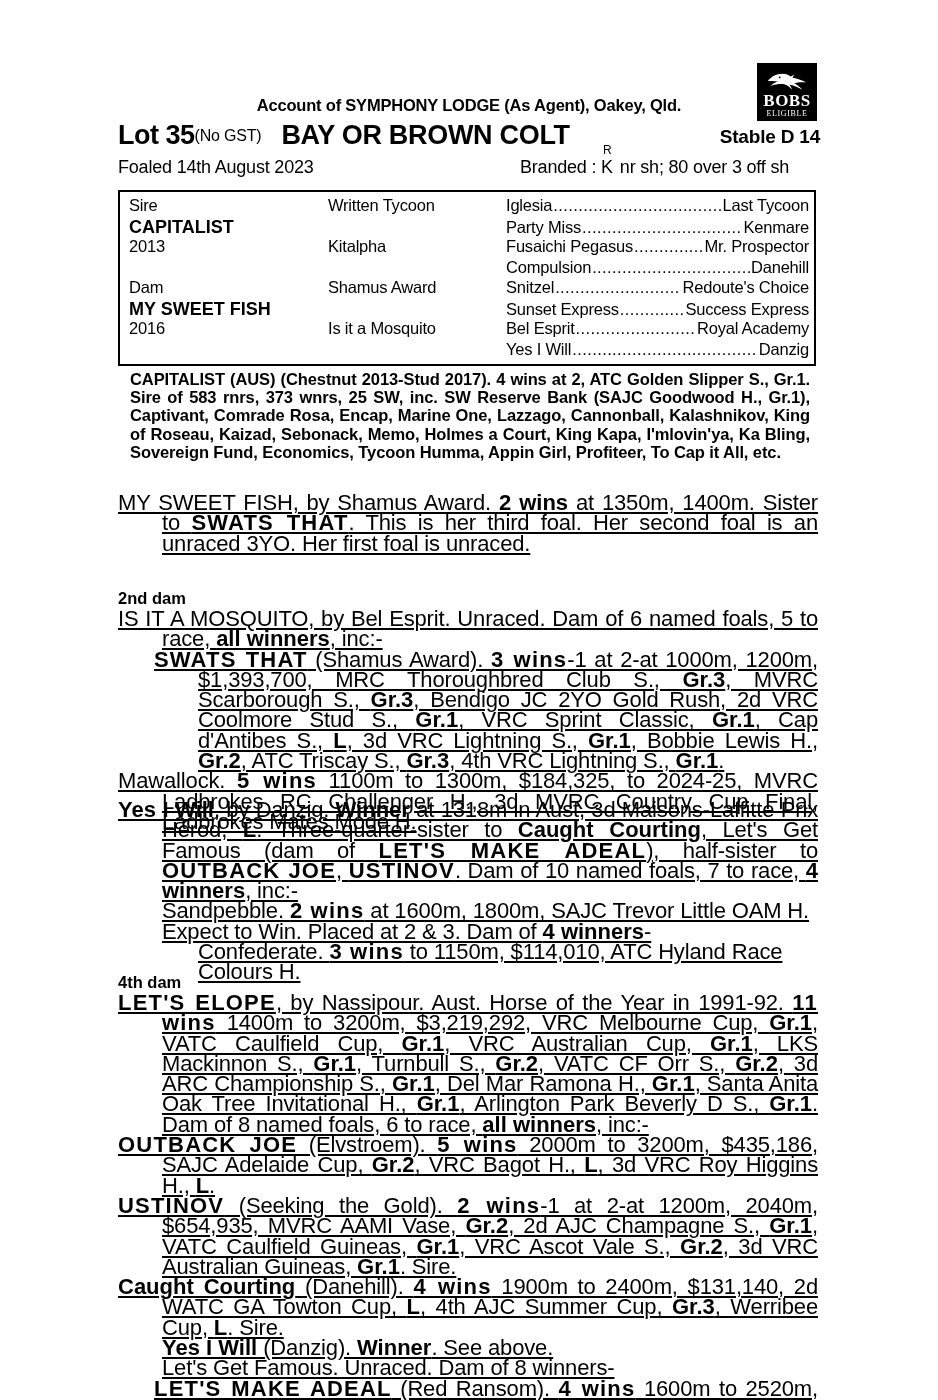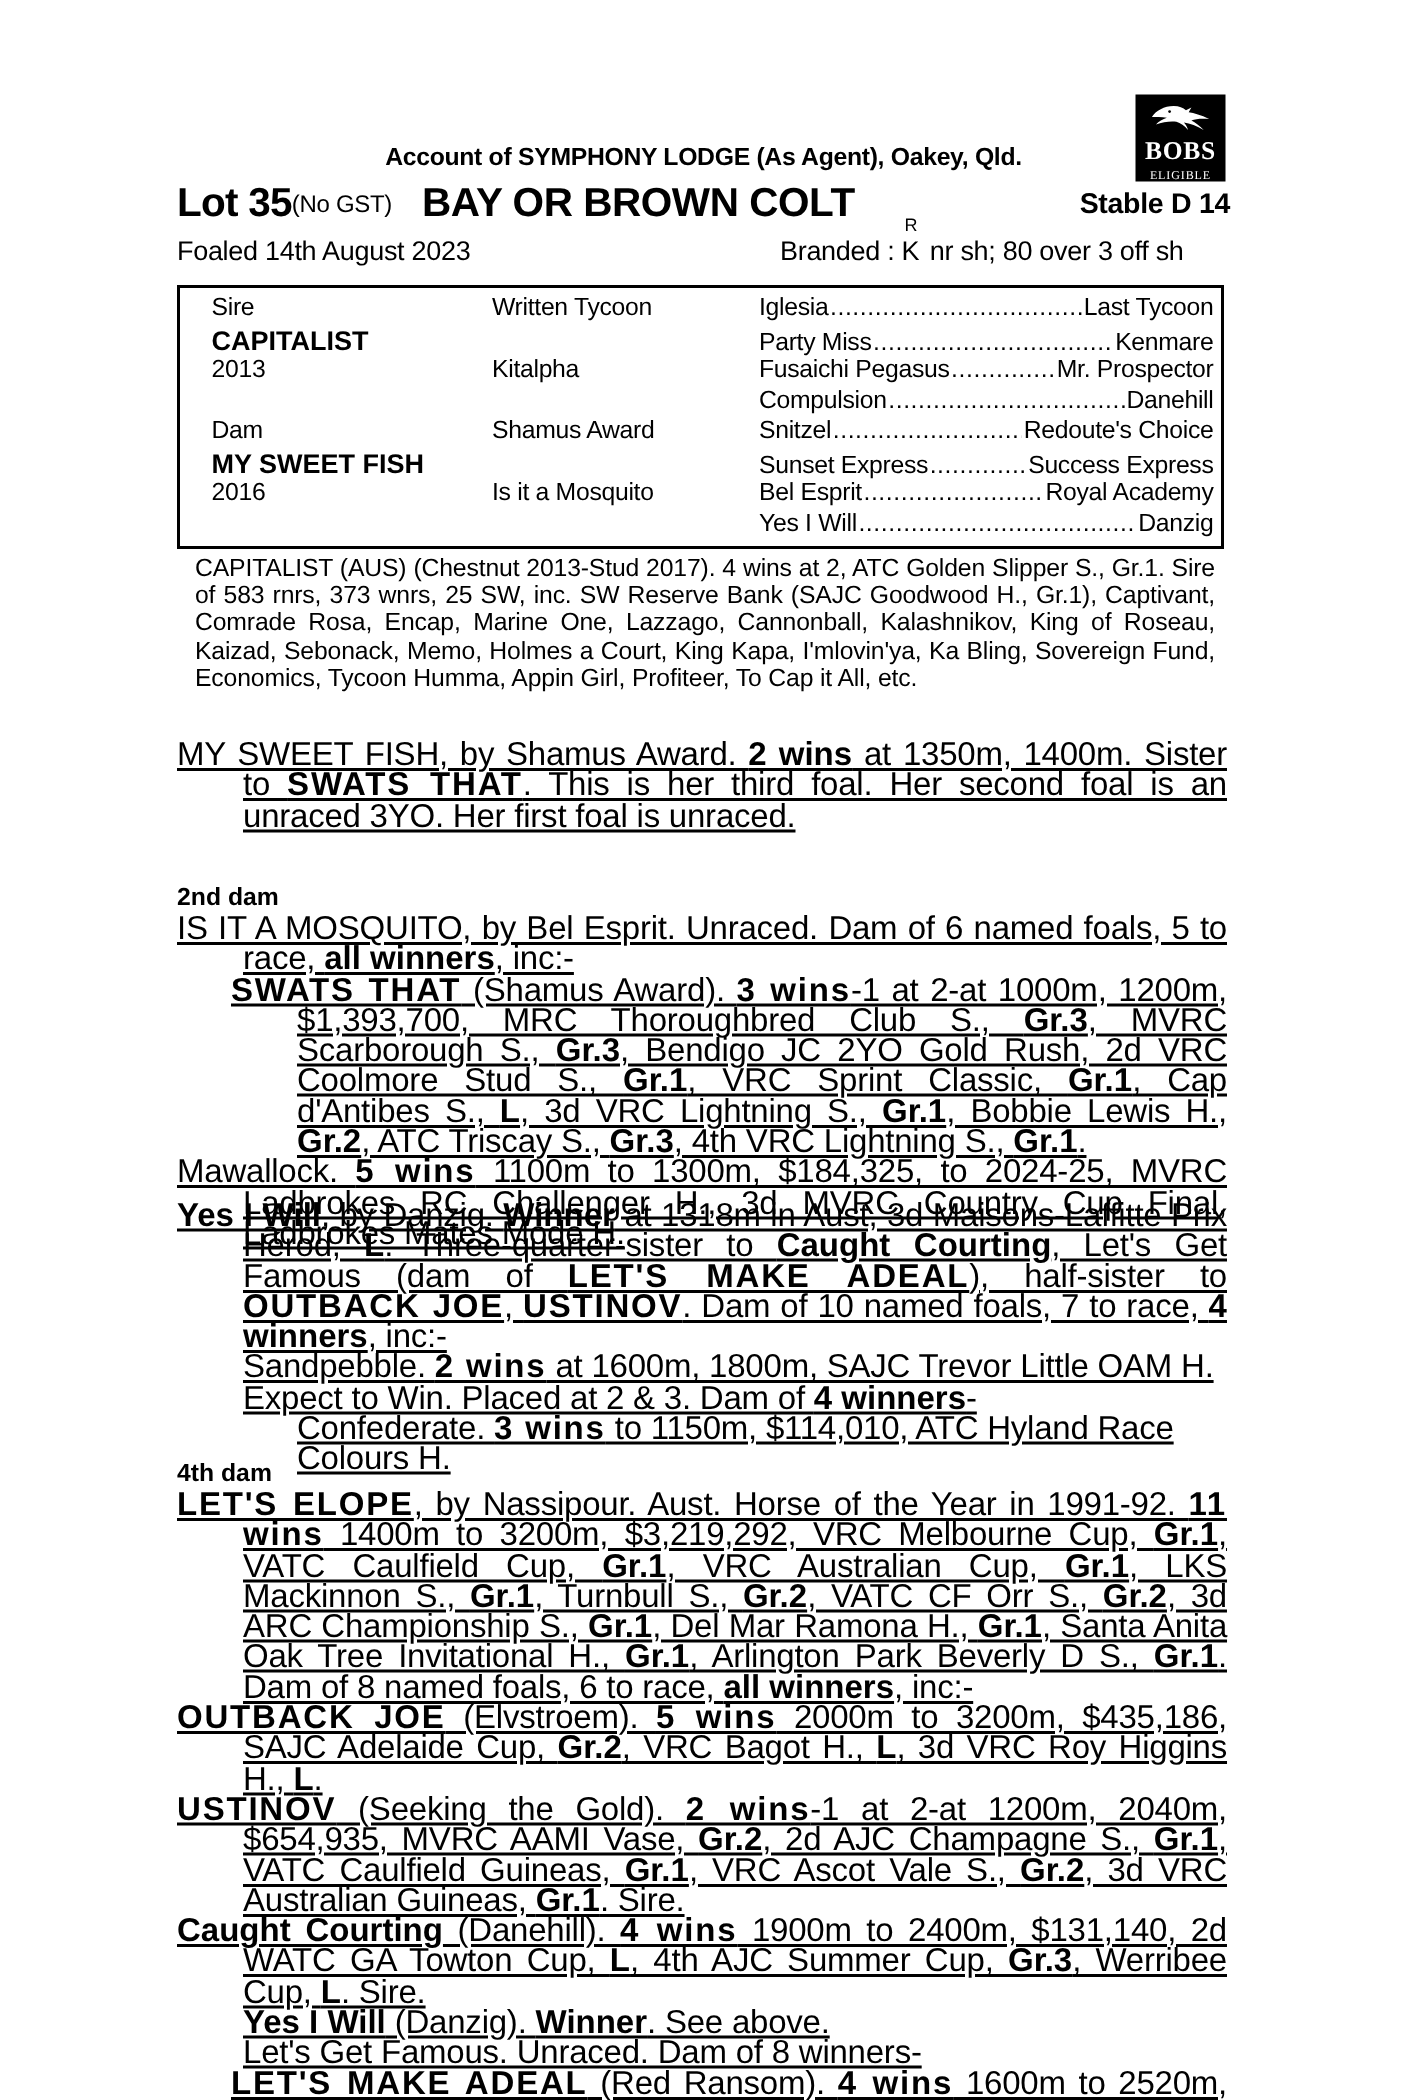--- a/index.html
+++ b/index.html
@@ -26,21 +26,21 @@
   .bobs-logo {
     position: absolute;
     left: 757px;
     top: 63px;
     width: 60px;
     height: 58px;
     background: #000000;
     display: flex;
     flex-direction: column;
     align-items: center;
-    justify-content: space-between;
+    justify-content: center;
     overflow: hidden;
   }
   .bobs-horse {
     margin-top: 5px;
     width: 46px;
     height: 20px;
   }
   .bobs-name {
     color: #ffffff;
     font-family: "Liberation Serif", serif;
@@ -142,21 +142,21 @@
     box-sizing: border-box;
   }
   .ped-row {
     display: flex;
     height: 20.5px;
     align-items: baseline;
     font-size: 16.5px;
     letter-spacing: -0.2px;
     white-space: nowrap;
   }
-  .ped-c1 { width: 208px; padding-left: 21px; box-sizing: border-box; }
+  .ped-c1 { width: 208px; padding-left: 9px; box-sizing: border-box; }
   .ped-c2 { width: 178px; }
   .ped-c3 {
     flex: 1;
     display: flex;
     align-items: flex-start;
     padding-right: 5px;
     overflow: hidden;
   }
   .ped-name { font-weight: bold; font-size: 18px; letter-spacing: 0px; }
   .gp-left { white-space: nowrap; }
@@ -169,21 +169,21 @@
     min-width: 6px;
   }
   .gp-right { white-space: nowrap; }
 
   
   .sire-summary {
     position: absolute;
     left: 12px;
     top: 370px;
     width: 680px;
-    font-weight: normal;
+    font-weight: bold;
     font-size: 16.5px;
     line-height: 18.2px;
     text-align: justify;
     letter-spacing: -0.1px;
     word-spacing: 0px;
   }
 
   
   .section {
     position: absolute;

